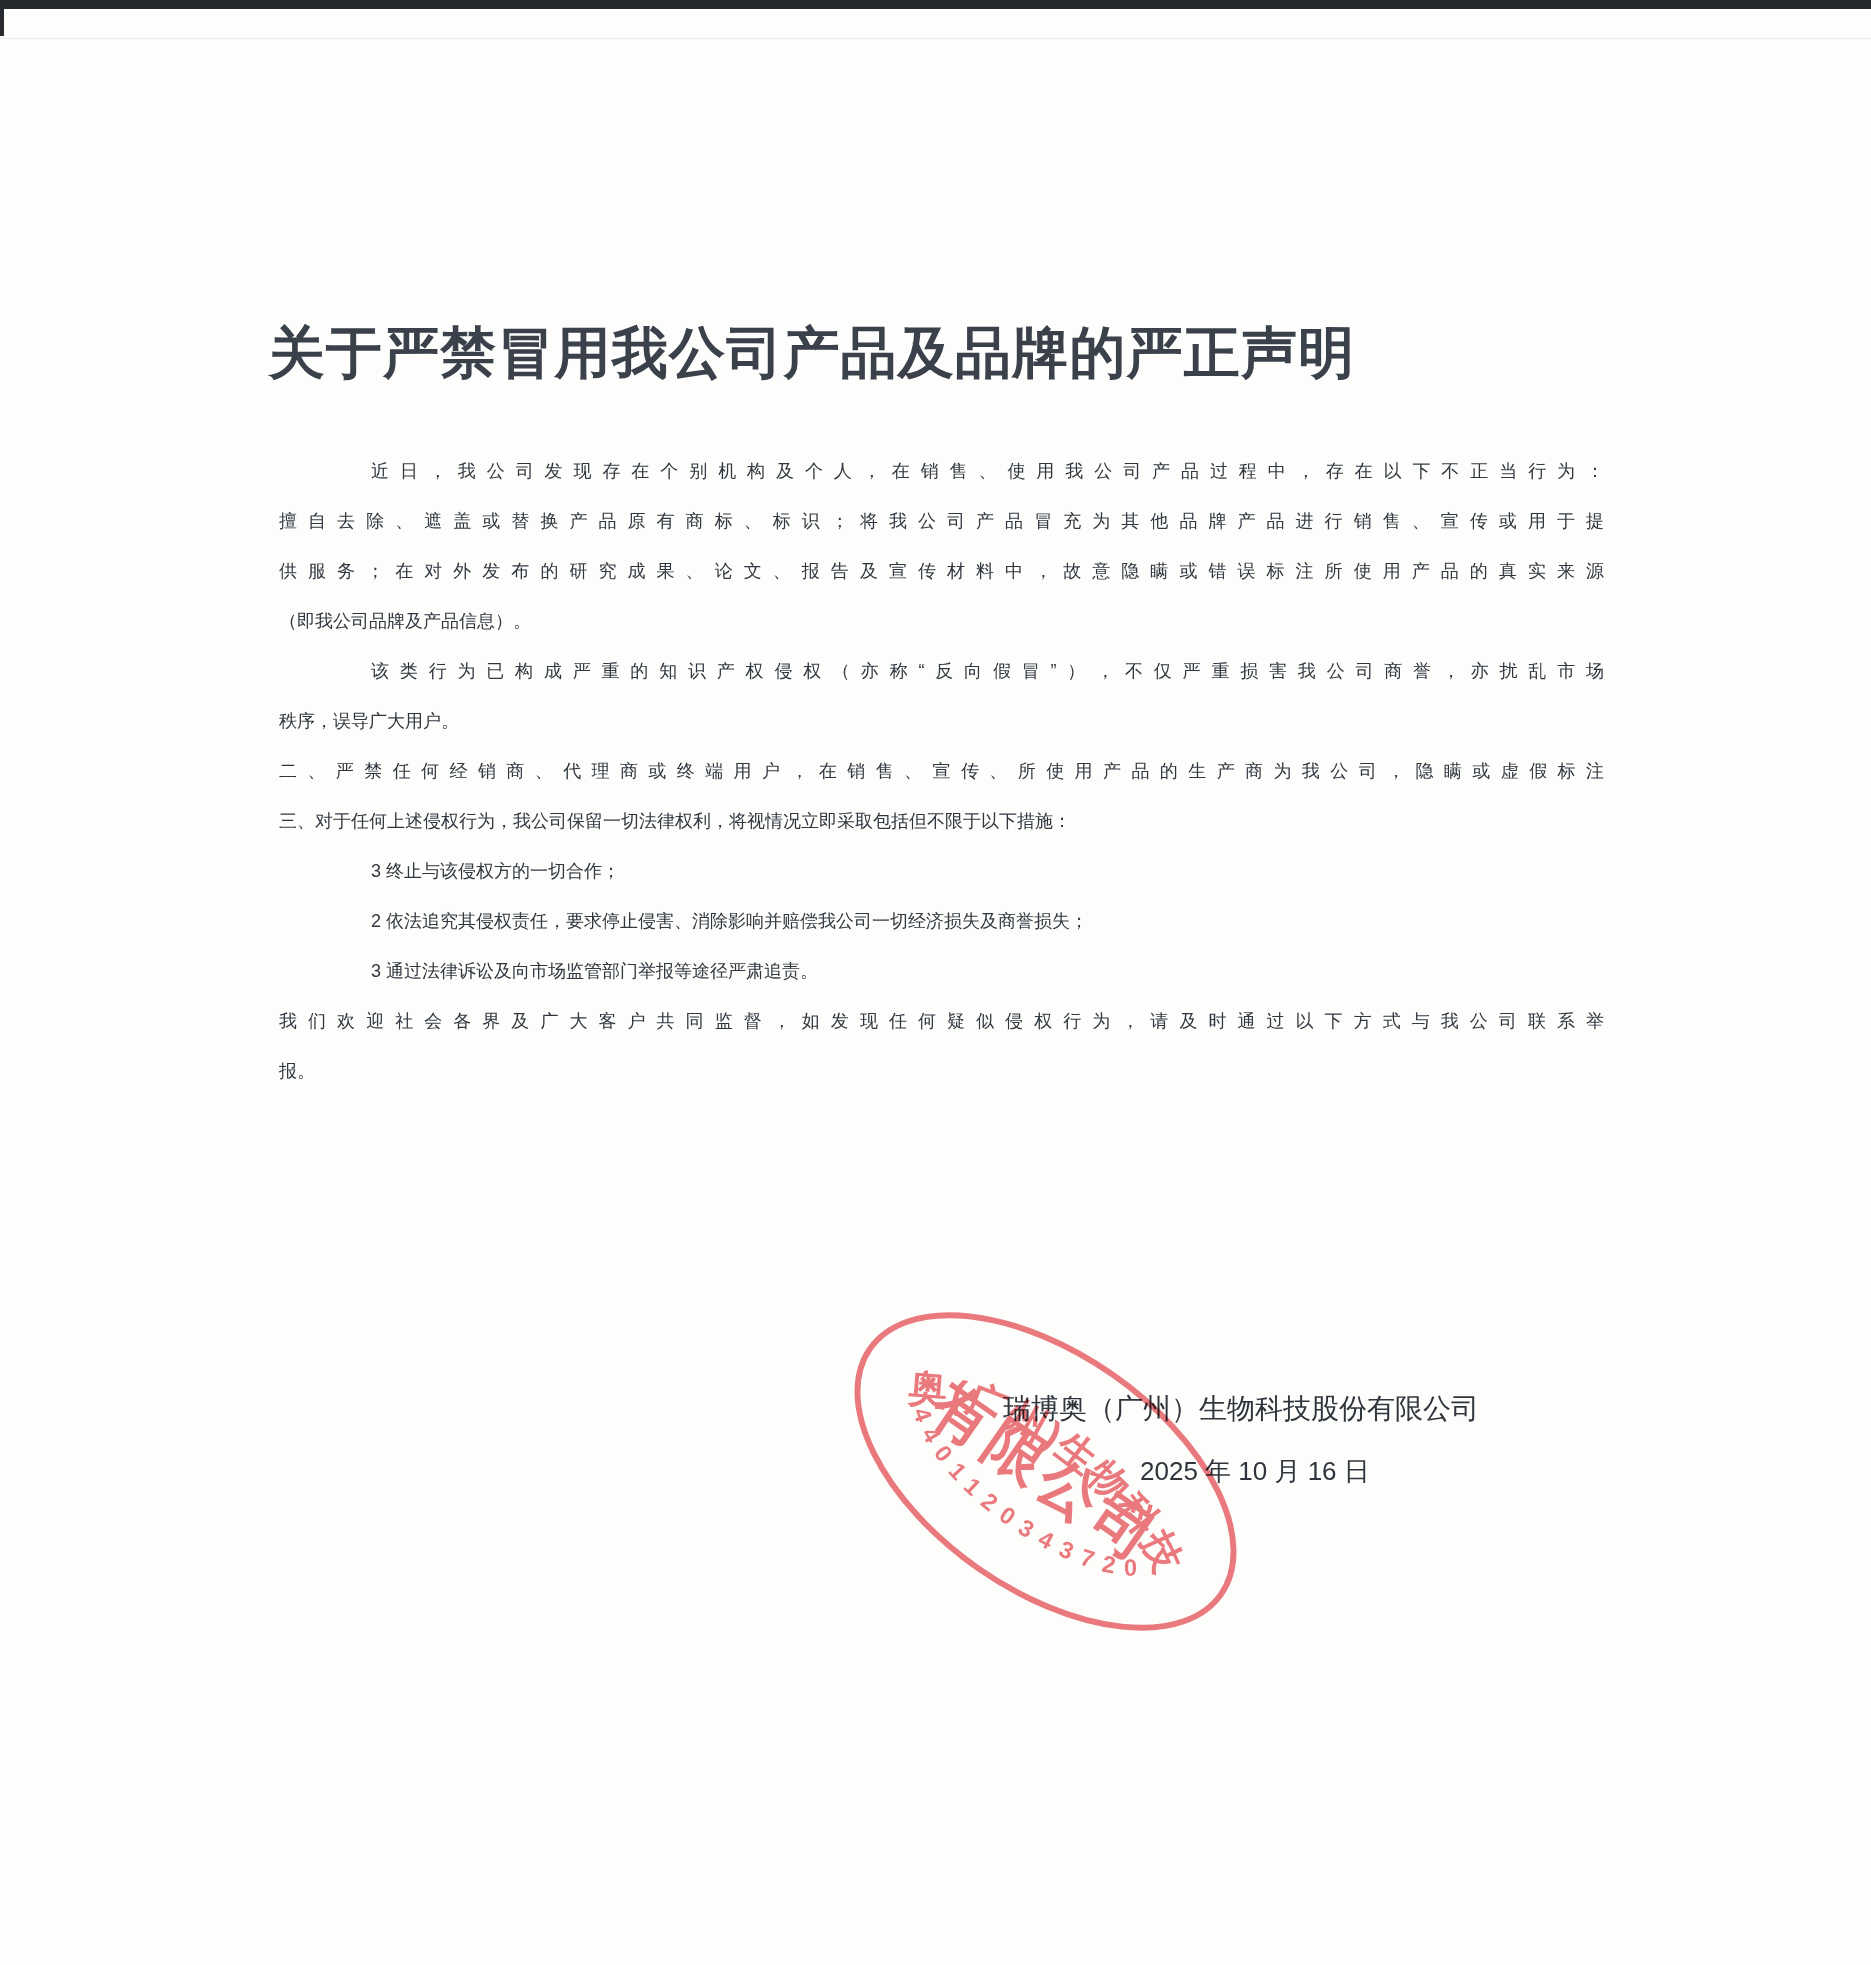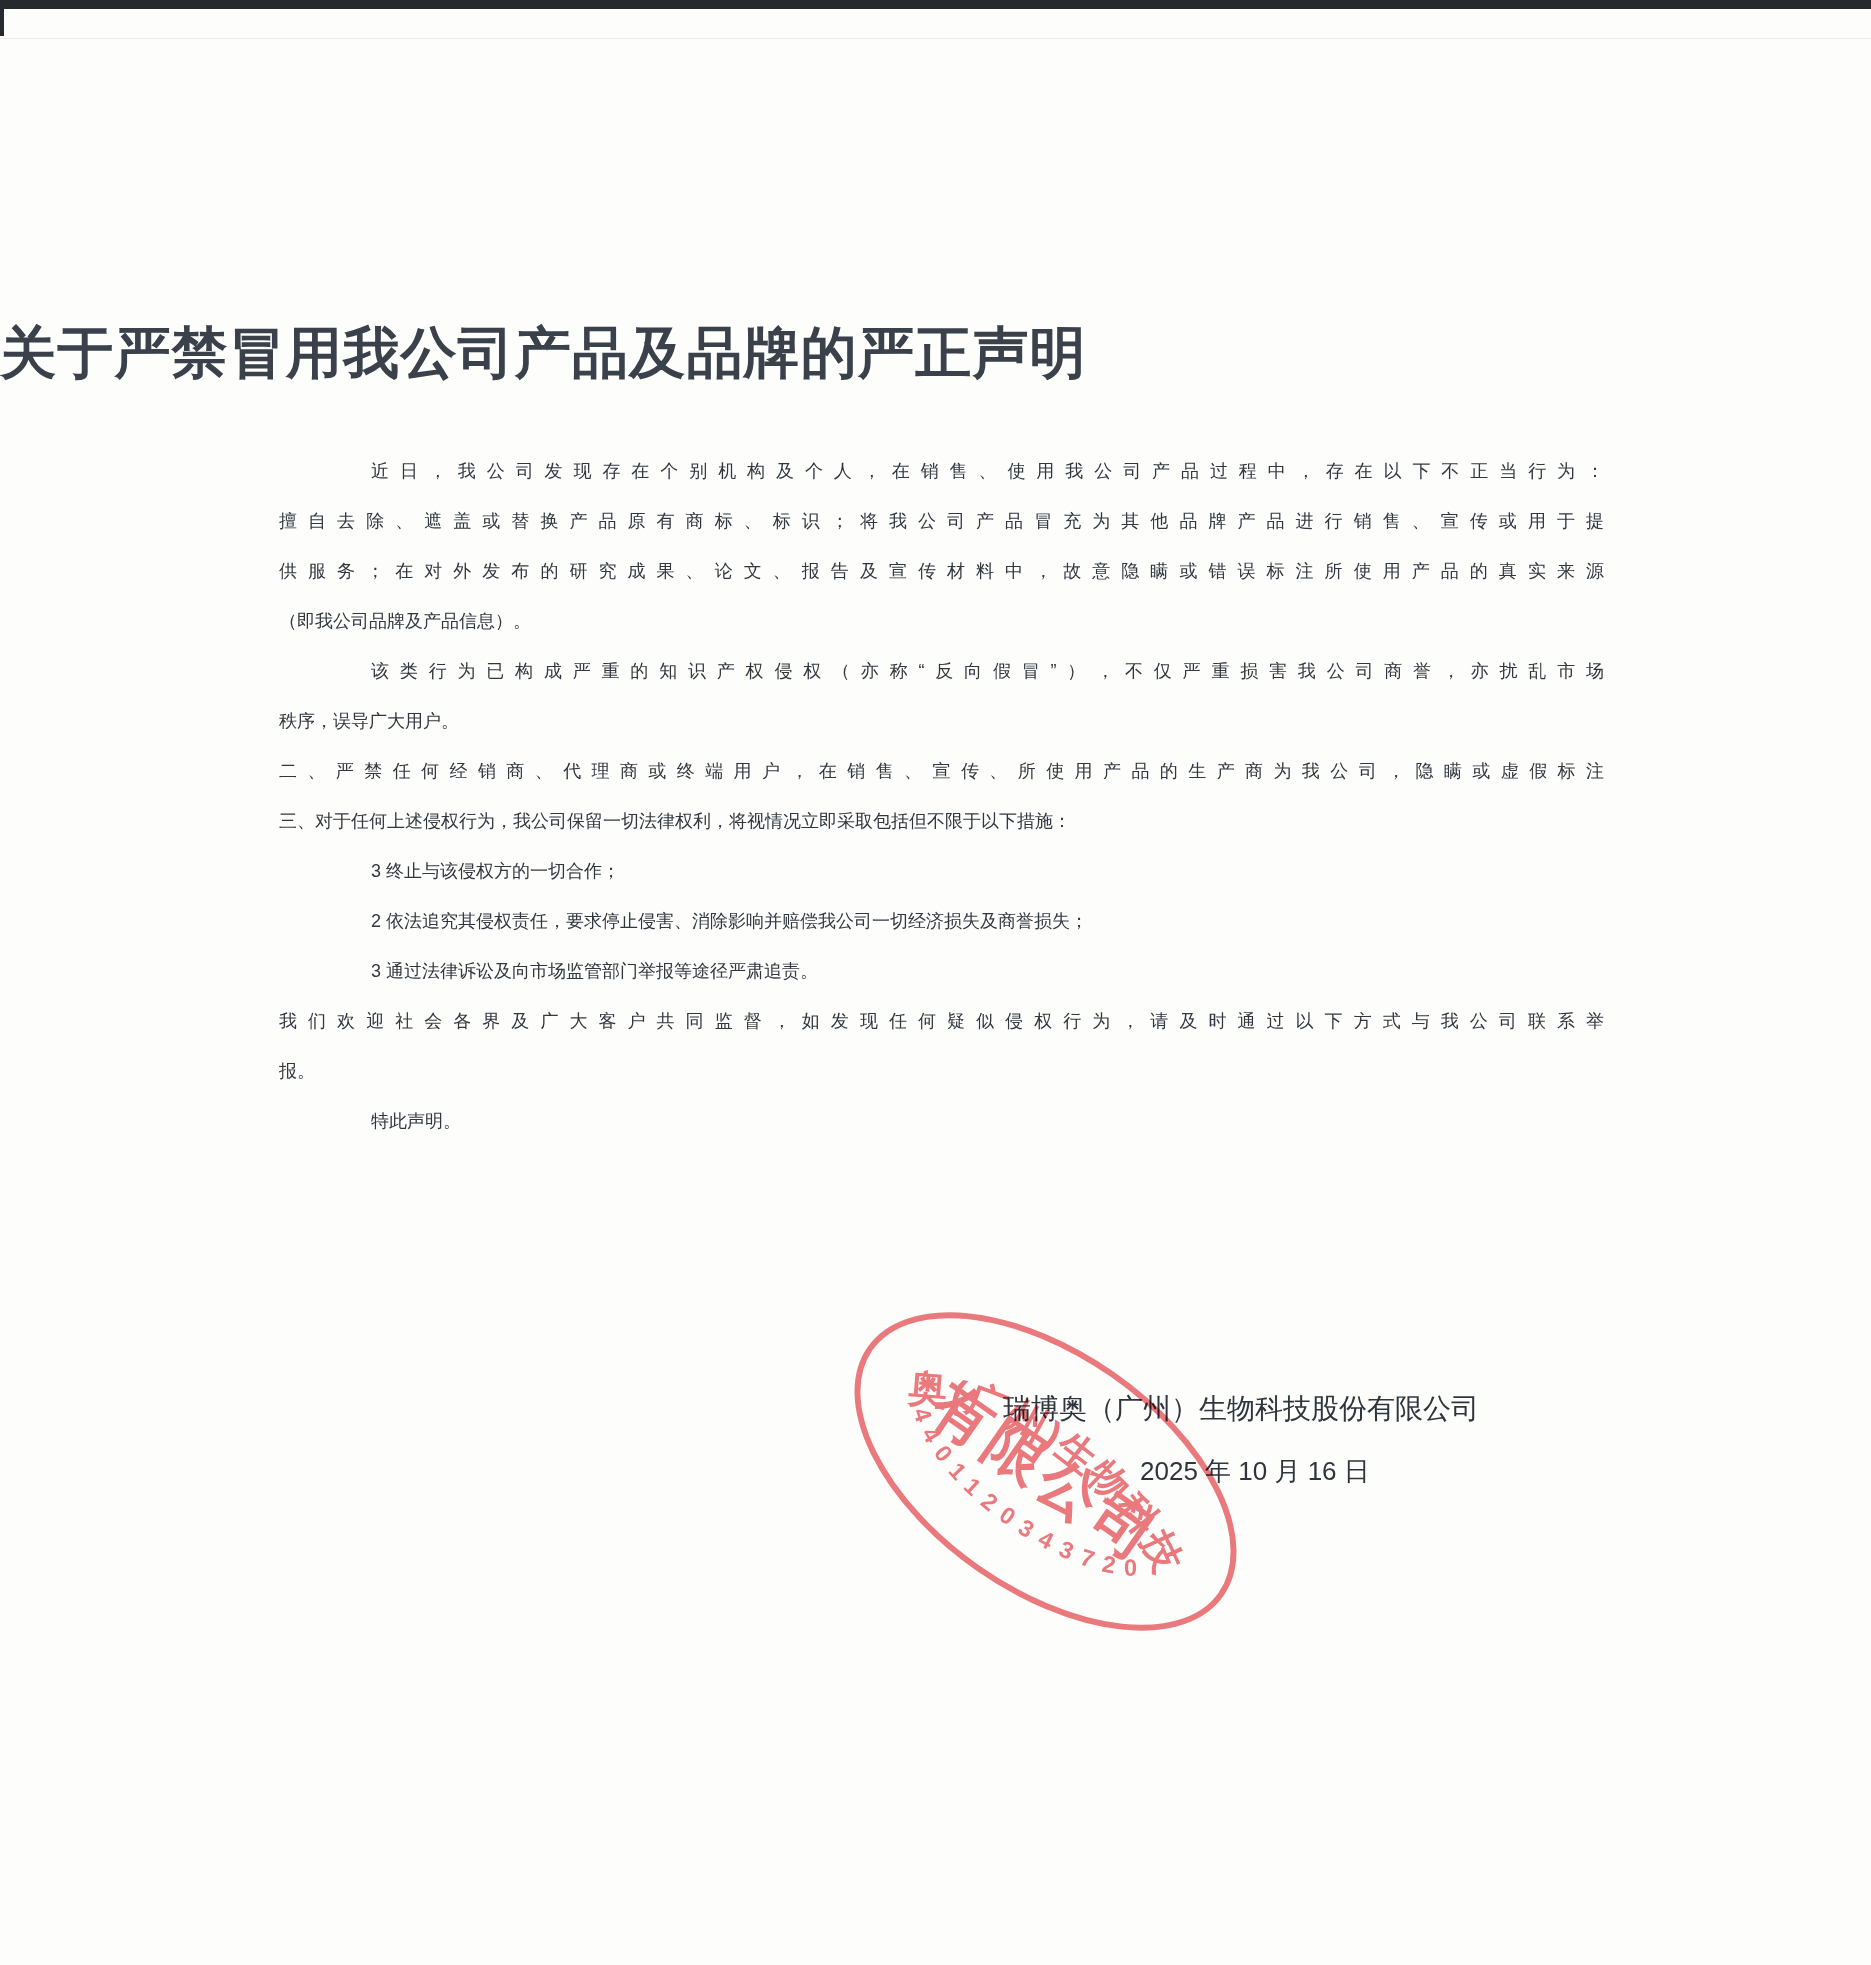--- a/index.html
+++ b/index.html
@@ -18,20 +18,21 @@
   .scan-left-notch{
     position:absolute;top:0;left:0;width:3.5px;height:36px;
     background:#26292e;
   }
   .scan-streak{
     position:absolute;top:38px;left:0;width:1872px;height:1.2px;
     background:#c9ccd0;opacity:.35;
   }
   .doc-title{
     position:absolute;top:322px;left:0;width:1624px;
+    text-align:center;
     font-size:56px;line-height:1.1;
     font-weight:bold;
     letter-spacing:1.2px;
     color:#3a414b;
     margin:0;
   }
   .doc-body{
     position:absolute;left:279px;top:446px;width:1325px;
     font-size:18px;line-height:50px;
     color:#31373f;
@@ -83,21 +84,20 @@
       <div class="line">（即我公司品牌及产品信息）。</div>
       <div class="line indent justify">该类行为已构成严重的知识产权侵权（亦称“反向假冒”），不仅严重损害我公司商誉，亦扰乱市场</div>
       <div class="line">秩序，误导广大用户。</div>
       <div class="line justify">二、严禁任何经销商、代理商或终端用户，在销售、宣传、所使用产品的生产商为我公司，隐瞒或虚假标注</div>
       <div class="line">三、对于任何上述侵权行为，我公司保留一切法律权利，将视情况立即采取包括但不限于以下措施：</div>
       <div class="line indent">3 终止与该侵权方的一切合作；</div>
       <div class="line indent">2 依法追究其侵权责任，要求停止侵害、消除影响并赔偿我公司一切经济损失及商誉损失；</div>
       <div class="line indent">3 通过法律诉讼及向市场监管部门举报等途径严肃追责。</div>
       <div class="line justify">我们欢迎社会各界及广大客户共同监督，如发现任何疑似侵权行为，请及时通过以下方式与我公司联系举</div>
       <div class="line">报。</div>
-      <div class="line indent">特此声明。</div>
     </div>
 
   <div class="sig-company">瑞博奥（广州）生物科技股份有限公司</div>
 
   <div class="sig-date">2025 年 10 月 16 日</div>
 
   <svg class="seal" viewBox="0 0 1300 1000">
     <defs>
       <path id="seal-arc-top" d="M -415 85 A 448 218 0 0 1 415 85"></path>
       <path id="seal-arc-bottom" d="M -382 45 A 400 175 0 0 0 382 45"></path>

